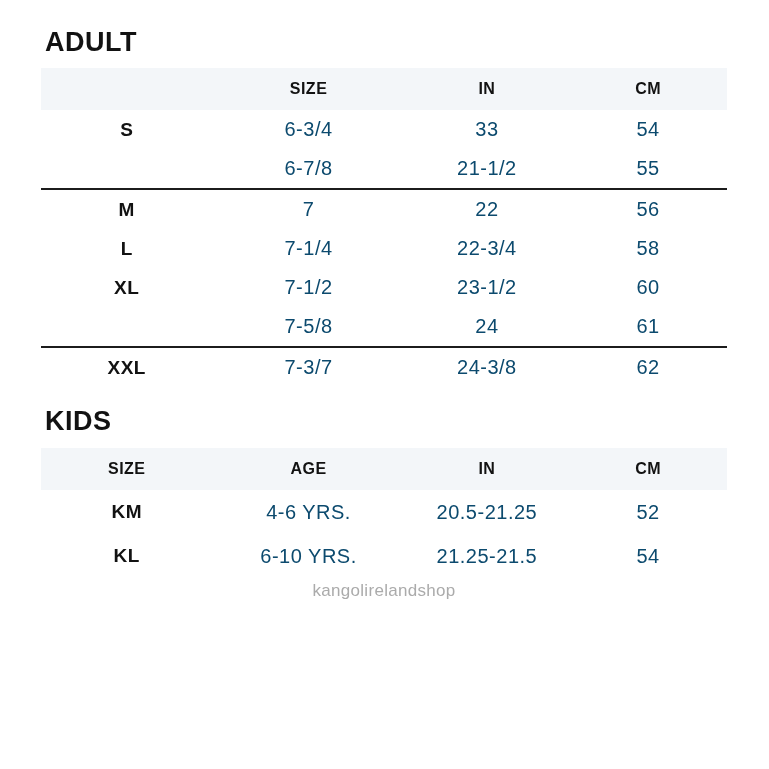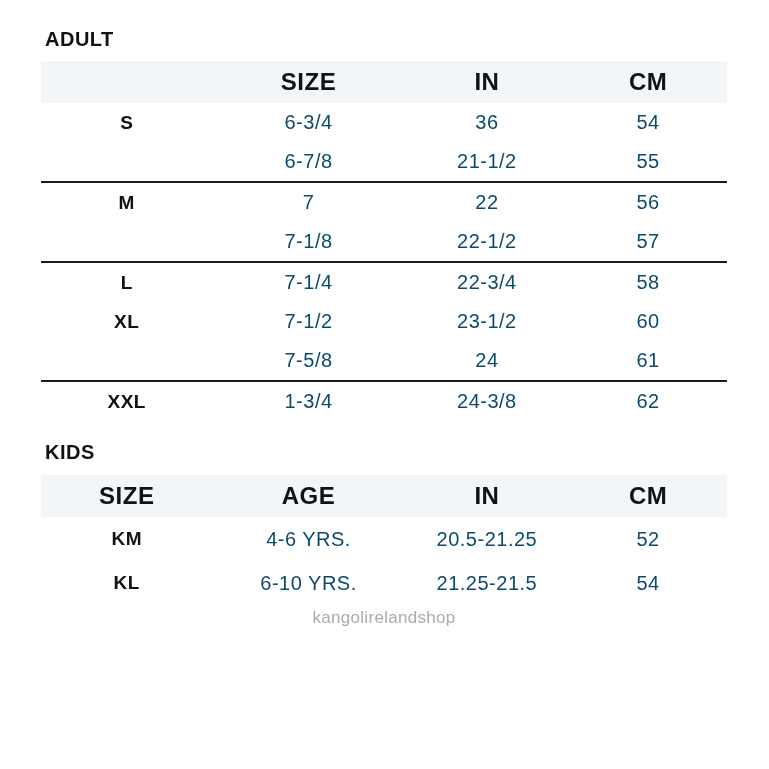--- a/index.html
+++ b/index.html
@@ -11,21 +11,21 @@
     height: 769px;
     overflow: hidden;
   }
   .page {
     box-sizing: border-box;
     width: 769px;
     height: 769px;
     padding: 29px 42px 0 41px;
   }
   .section-title {
-    font-size: 20px;
+    font-size: 27px;
     font-weight: 800;
     color: #121212;
     letter-spacing: 0.5px;
     margin: 0 0 12px 4px;
     line-height: 1;
   }
   .section-title.kids {
     margin-top: 21px;
     margin-bottom: 13px;
   }
@@ -34,21 +34,21 @@
     border-collapse: collapse;
     table-layout: fixed;
   }
   col.c1 { width: 25%; }
   col.c2 { width: 28%; }
   col.c3 { width: 24%; }
   col.c4 { width: 23%; }
   thead th {
     background: #f3f6f9;
     height: 42px;
-    font-size: 24px;
+    font-size: 16px;
     font-weight: 800;
     color: #121212;
     letter-spacing: 0.5px;
     text-align: center;
     vertical-align: middle;
     padding: 0;
   }
   tbody td {
     height: 39px;
     text-align: center;
@@ -97,40 +97,34 @@
         <th></th>
         <th>SIZE</th>
         <th>IN</th>
         <th>CM</th>
       </tr>
     </thead>
     <tbody id="adult-body">
         <tr>
           <td class="size-label">S</td>
           <td>6-3/4</td>
-          <td>36</td>
+          <td>33</td>
           <td>54</td>
         </tr>
         <tr class="group-end">
           <td class="size-label"></td>
           <td>6-7/8</td>
           <td>21-1/2</td>
           <td>55</td>
         </tr>
         <tr>
           <td class="size-label">M</td>
           <td>7</td>
           <td>22</td>
           <td>56</td>
-        </tr>
-        <tr class="group-end">
-          <td class="size-label"></td>
-          <td>7-1/8</td>
-          <td>22-1/2</td>
-          <td>57</td>
         </tr>
         <tr>
           <td class="size-label">L</td>
           <td>7-1/4</td>
           <td>22-3/4</td>
           <td>58</td>
         </tr>
         <tr>
           <td class="size-label">XL</td>
           <td>7-1/2</td>
@@ -138,21 +132,21 @@
           <td>60</td>
         </tr>
         <tr class="group-end">
           <td class="size-label"></td>
           <td>7-5/8</td>
           <td>24</td>
           <td>61</td>
         </tr>
         <tr>
           <td class="size-label">XXL</td>
-          <td>1-3/4</td>
+          <td>7-3/7</td>
           <td>24-3/8</td>
           <td>62</td>
         </tr>
       </tbody>
   </table>
 
   <h1 class="section-title kids">KIDS</h1>
 
   <table id="kids-table">
     <colgroup>

